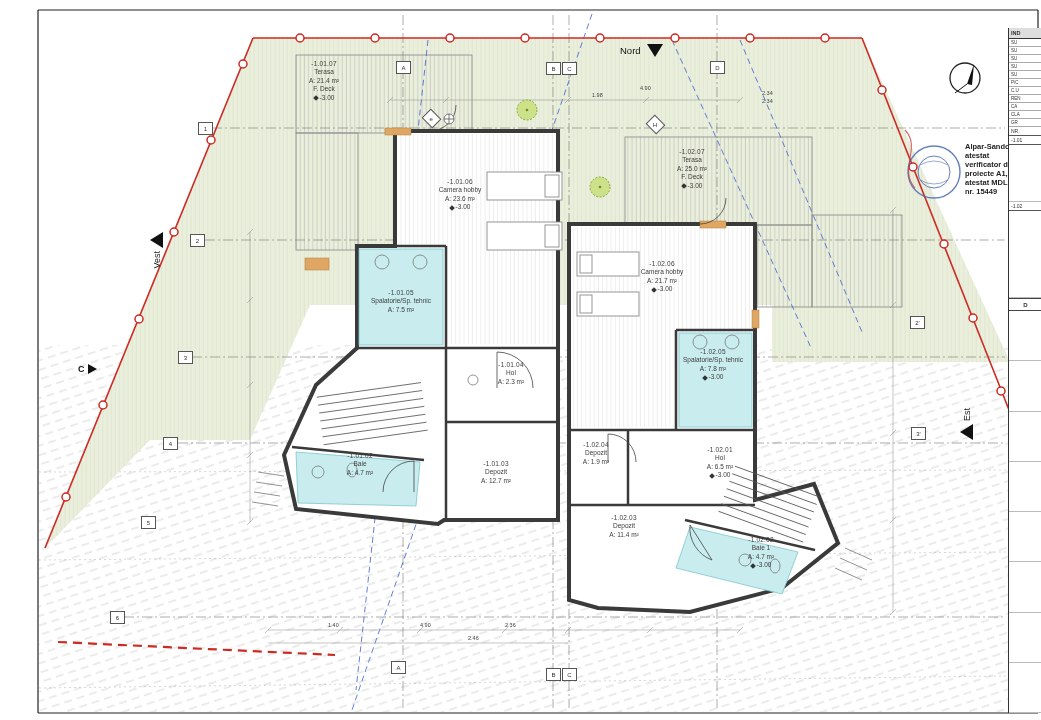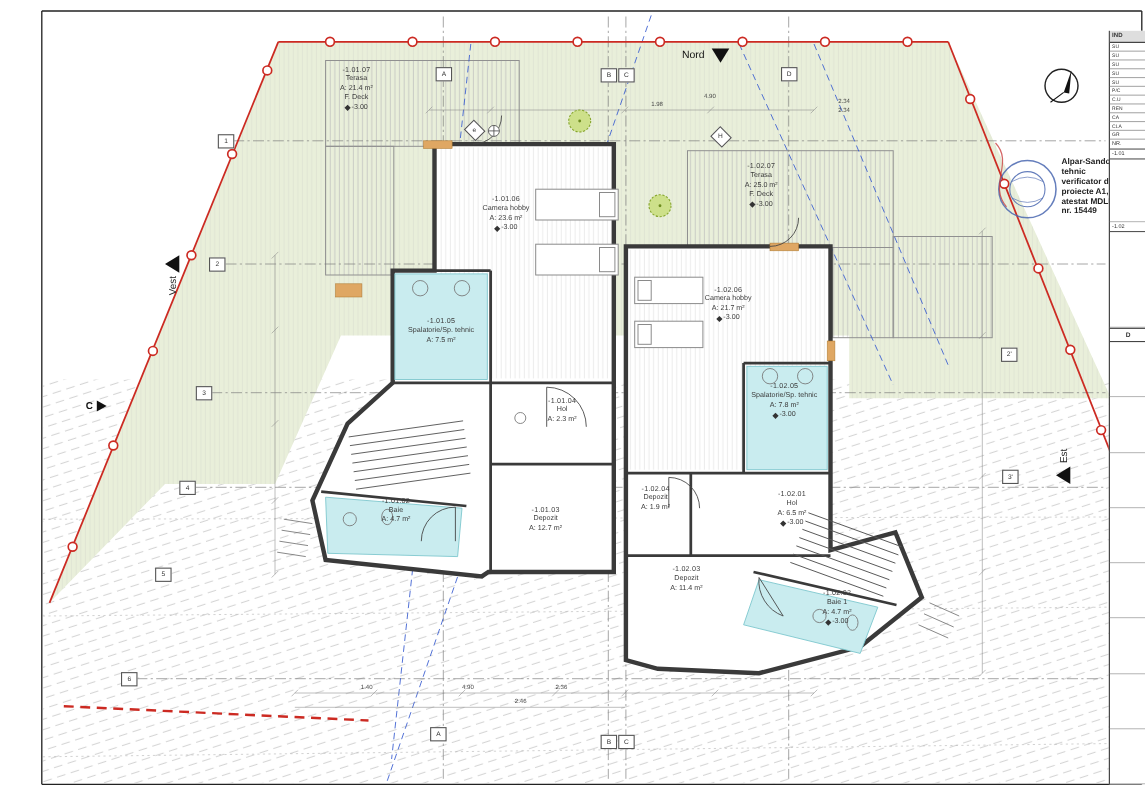--- a/index.html
+++ b/index.html
@@ -300,21 +300,21 @@
   <span class="tri-left"></span>
 </div>
 
 <div class="ov" style="left:78px;top:364px;display:flex;align-items:center;gap:3px;font-size:9px;font-weight:bold;color:#111;">
   <span>C</span>
   <span class="tri-right"></span>
 </div>
 
 <div id="verifier" class="ov" style="left:965px;top:142px;">
   <div>Alpar-Sandor Kis</div>
-  <div>tehnic</div>
+  <div>atestat</div>
   <div>verificator de</div>
   <div>proiecte A1, II</div>
   <div>atestat MDLPA</div>
   <div>nr. 15449</div>
 </div>
 
 <div class="gm" style="left:396px;top:61px;">A</div>
 <div class="gm" style="left:546px;top:62px;">B</div>
 <div class="gm" style="left:562px;top:62px;">C</div>
 <div class="gm" style="left:710px;top:61px;">D</div>

